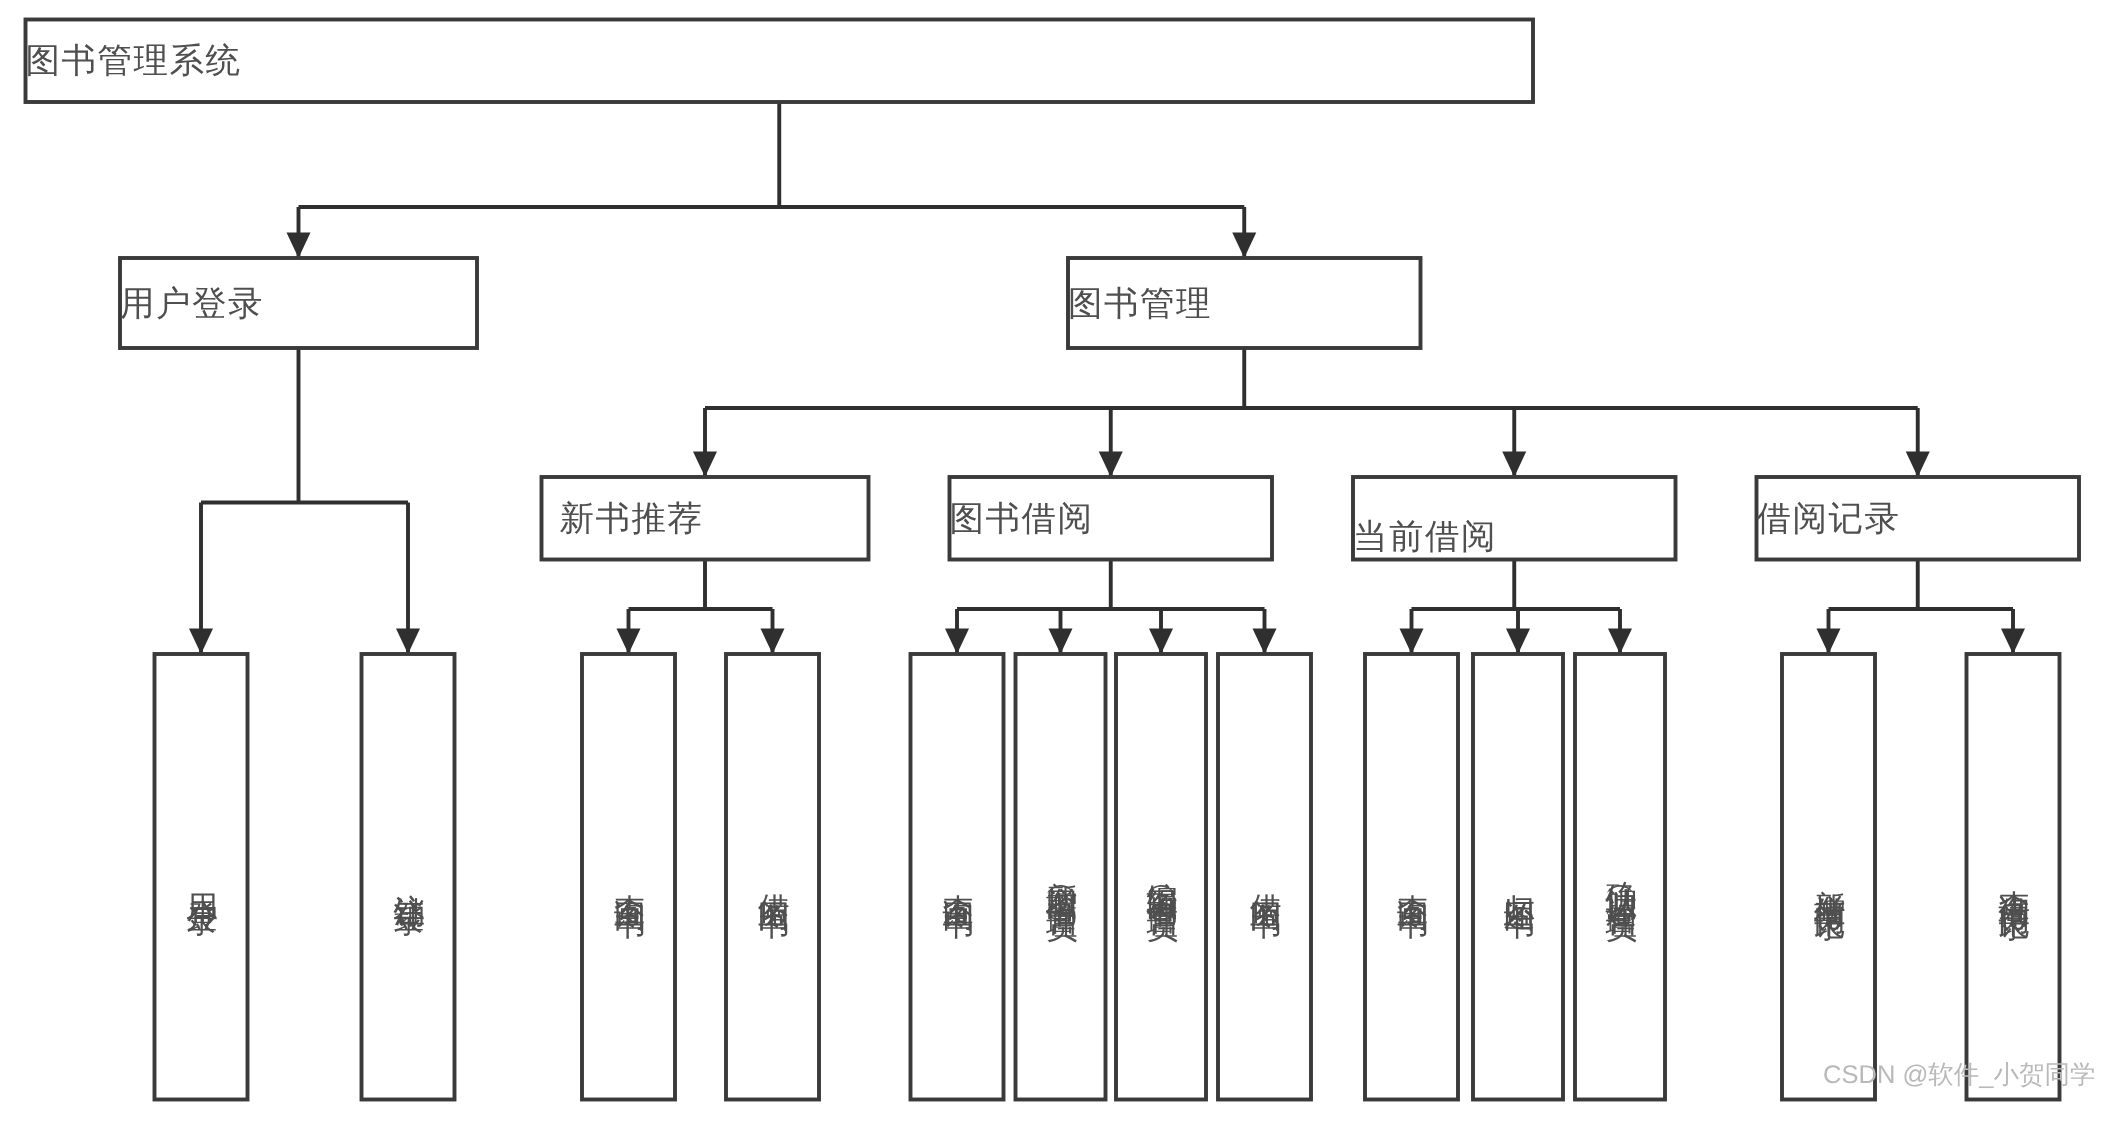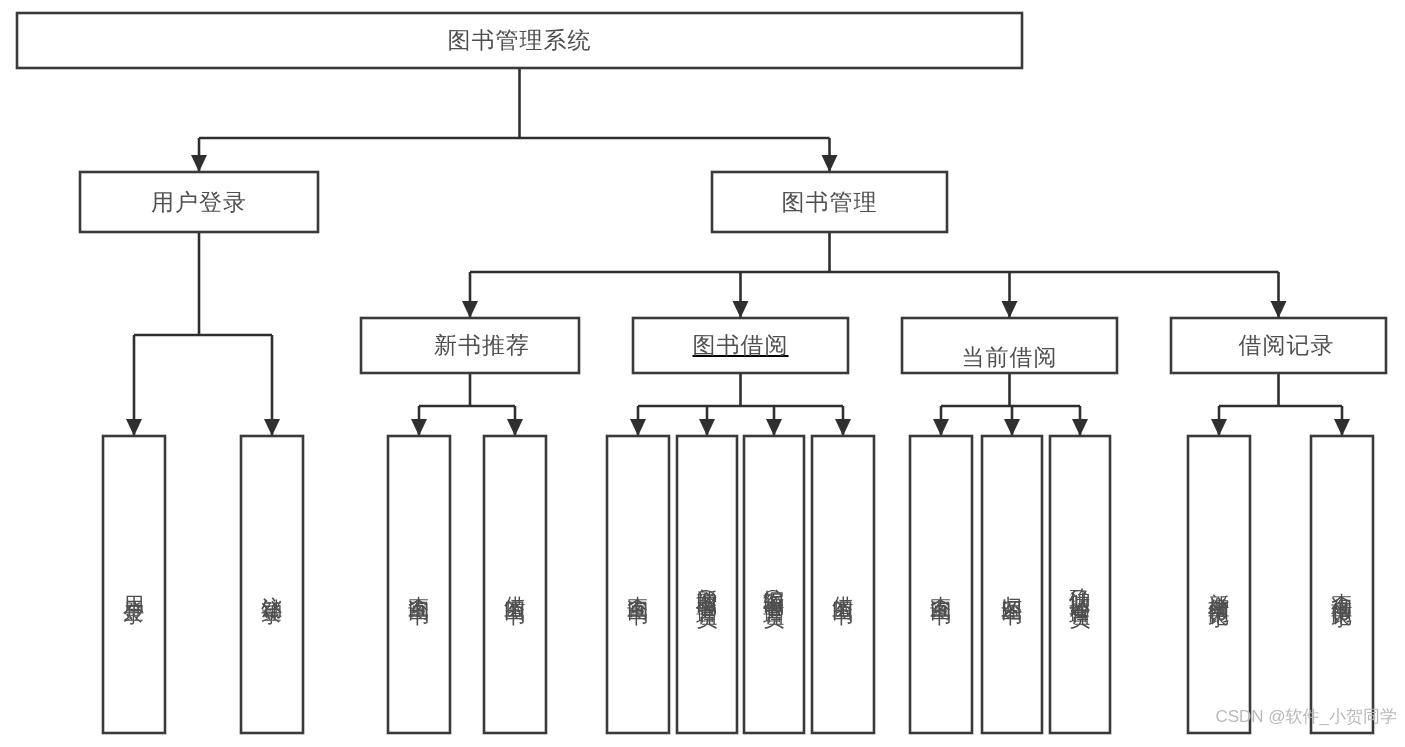--- a/index.html
+++ b/index.html
@@ -68,21 +68,20 @@
     line-height: 1.12;
     letter-spacing: 3px;
     color: #4f4f4f;
     font-family: "Liberation Sans", "DejaVu Sans", sans-serif;
     white-space: nowrap;
   }
   .hlabel-wrap {
     position: absolute;
     display: flex;
     align-items: center;
-    justify-content: center;
     pointer-events: none;
   }
   .hlabel-text {
     font-size: 23px;
     color: #4f4f4f;
     font-family: "Liberation Sans", "DejaVu Sans", sans-serif;
     white-space: nowrap;
     letter-spacing: 1px;
   }
 </style>
@@ -176,21 +175,21 @@
       </div>
       <div class="hlabel-wrap" style="left: 80px; top: 172px; width: 238px; height: 60px;">
         <div class="hlabel-text">用户登录</div>
       </div>
       <div class="hlabel-wrap" style="left: 712px; top: 172px; width: 235px; height: 60px;">
         <div class="hlabel-text">图书管理</div>
       </div>
       <div class="hlabel-wrap" style="left: 373px; top: 318px; width: 218px; height: 55px;">
         <div class="hlabel-text">新书推荐</div>
       </div>
-      <div class="hlabel-wrap" style="left: 633px; top: 318px; width: 215px; height: 55px; text-decoration: underline;">
+      <div class="hlabel-wrap" style="left: 633px; top: 318px; width: 215px; height: 55px;">
         <div class="hlabel-text">图书借阅</div>
       </div>
       <div class="hlabel-wrap" style="left: 902px; top: 330px; width: 215px; height: 55px;">
         <div class="hlabel-text">当前借阅</div>
       </div>
       <div class="hlabel-wrap" style="left: 1171px; top: 318px; width: 231px; height: 55px;">
         <div class="hlabel-text">借阅记录</div>
       </div>
       <div class="vlabel-wrap" style="left: 103px; top: 436px; width: 62px; height: 297px;">
         <div class="vlabel-text">用户登录</div>

